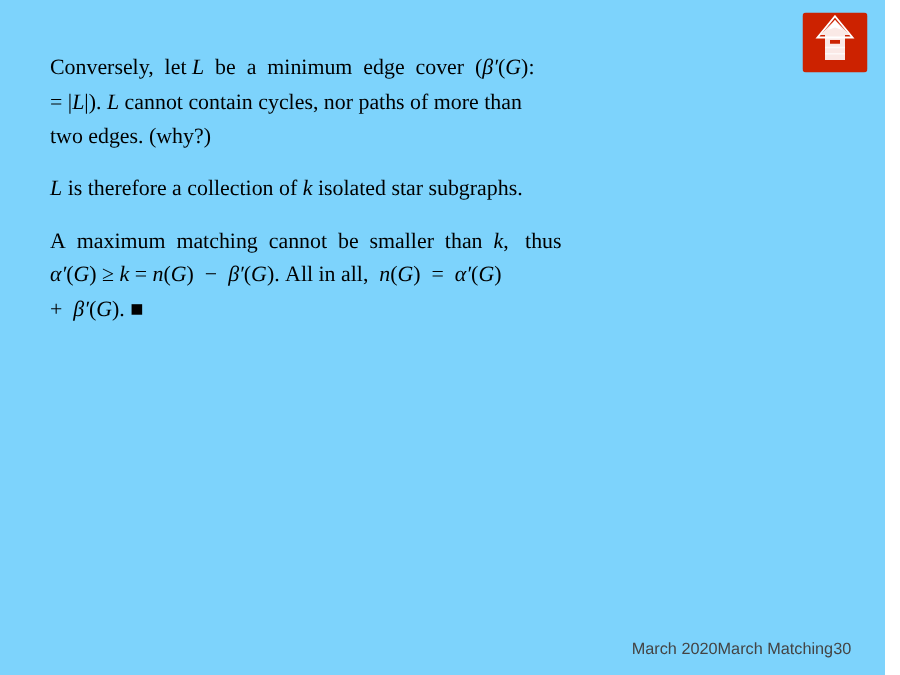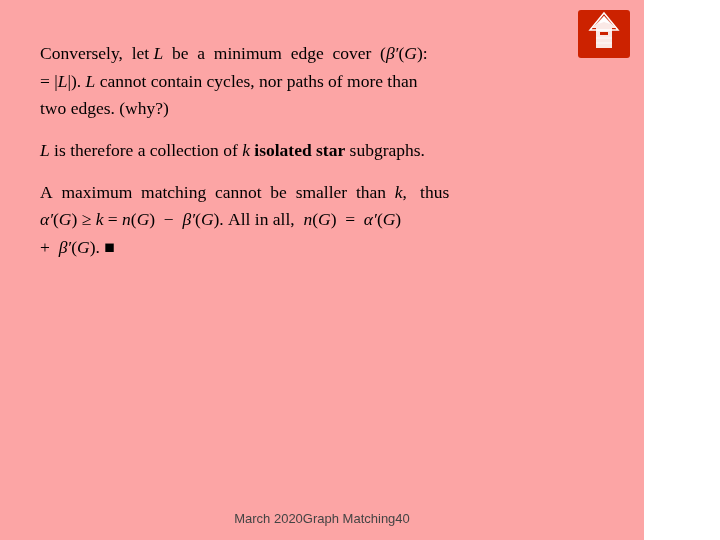--- a/index.html
+++ b/index.html
@@ -9,23 +9,23 @@
       height: 540px;
       background: #ffffff;
       font-family: 'Times New Roman', Times, serif;
       font-size: 18px;
       color: #000000;
       overflow: hidden;
       position: relative;
     }
 
     .slide-container {
-      width: 644px;
+      width: 708px;
       height: 540px;
-      background: #fca5a5;
+      background: #7dd3fc;
       position: relative;
       padding: 30px 40px 30px 40px;
     }
 
     .logo {
       position: absolute;
       top: 10px;
       right: 14px;
       width: 52px;
       height: 48px;
@@ -41,27 +41,27 @@
       font-size: 17.5px;
       line-height: 1.58;
     }
 
     .footer {
       position: absolute;
       bottom: 14px;
       left: 0;
       right: 0;
       display: flex;
-      justify-content: center;
+      justify-content: flex-end;
       padding: 0 27px;
       font-size: 13px;
       color: #444;
       font-family: Arial, sans-serif;
     }
-    .bold-text { font-weight: bold; }
+    .bold-text { font-weight: normal; }
 
     .math-inline {
       font-style: italic;
       font-family: 'Times New Roman', Times, serif;
     }
 
     
     .logo svg {
       width: 52px;
       height: 48px;
@@ -104,17 +104,17 @@
     <div class="paragraph">
       A&nbsp; maximum&nbsp; matching&nbsp; cannot&nbsp; be&nbsp; smaller&nbsp; than&nbsp; <span class="math-inline">k</span>,&nbsp;&nbsp; thus<br>
       <span class="math-inline">α′</span>(<span class="math-inline">G</span>) ≥ <span class="math-inline">k</span> = <span class="math-inline">n</span>(<span class="math-inline">G</span>) &nbsp;−&nbsp; <span class="math-inline">β′</span>(<span class="math-inline">G</span>). All in all,&nbsp; <span class="math-inline">n</span>(<span class="math-inline">G</span>) &nbsp;=&nbsp; <span class="math-inline">α′</span>(<span class="math-inline">G</span>)<br>
       + &nbsp;<span class="math-inline">β′</span>(<span class="math-inline">G</span>). ■
     </div>
 
   </div>
 
   <div class="footer">
     <span>March 2020</span>
-    <span>Graph Matching</span>
-    <span>40</span>
+    <span>March Matching</span>
+    <span>30</span>
   </div>
 
 </div>
 
 </body></html>

